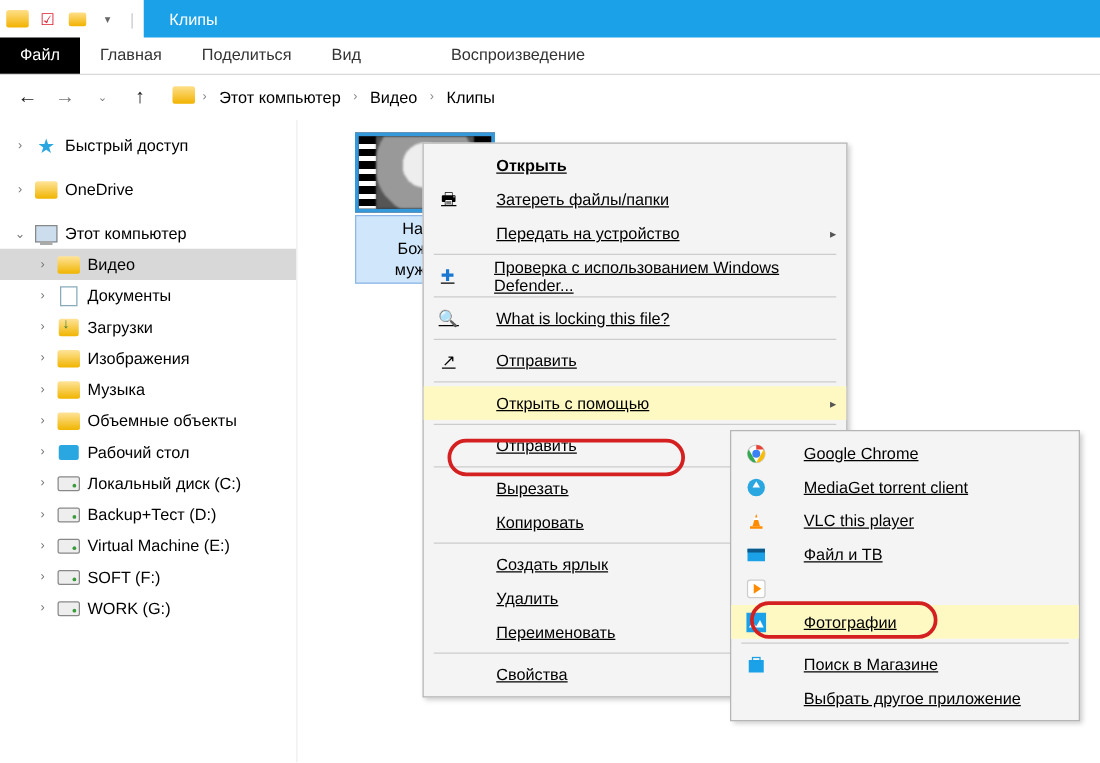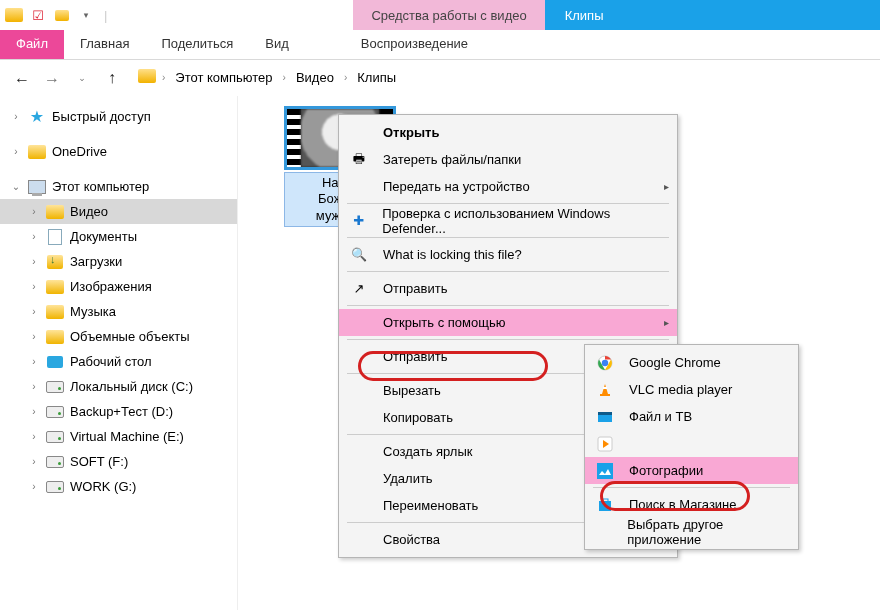--- a/index.html
+++ b/index.html
@@ -6,21 +6,21 @@
   body { width: 880px; height: 610px; overflow: hidden; background: #fff; font-size: 13px; color: #000; }
 
   .titlebar { height: 30px; background: #fff; display: flex; align-items: stretch; }
   .tb-left { display: flex; align-items: center; gap: 4px; padding: 0 4px; }
   .tb-icon { width: 20px; height: 20px; display: flex; align-items: center; justify-content: center; }
   .tb-context-tab { background: #f2b8d8; color: #444; display: flex; align-items: center; padding: 0 18px; margin-left: 238px; }
   .tb-title { background: #1aa1e8; color: #fff; display: flex; align-items: center; padding: 0 20px; flex: 1; }
 
   .ribbon { height: 30px; background: #fff; display: flex; align-items: stretch; border-bottom: 1px solid #d9d9d9; }
   .ribbon-tab { padding: 6px 16px; color: #333; cursor: default; }
-  .ribbon-tab.file { background: #ec4899; color: #fff; }
+  .ribbon-tab.file { background: #000000; color: #fff; }
   .ribbon-tab.context { margin-left: 40px; }
 
   .navbar { height: 36px; display: flex; align-items: center; gap: 6px; padding: 4px 10px; border-bottom: 1px solid transparent; }
   .nav-btn { width: 24px; height: 24px; color: #777; display: flex; align-items: center; justify-content: center; font-size: 16px; }
   .nav-btn.enabled { color: #222; }
   .breadcrumb { display: flex; align-items: center; gap: 6px; margin-left: 8px; }
   .bc-sep { color: #888; font-size: 10px; }
   .bc-item { padding: 2px 4px; }
   .folder-small { width: 18px; height: 14px; background: linear-gradient(#ffe08a,#f2b200); border-radius: 2px; display: inline-block; }
 
@@ -36,28 +36,28 @@
   .content { flex: 1; padding: 10px 10px; position: relative; }
   .file-item { width: 120px; text-align: center; }
   .file-item .thumb { width: 112px; height: 64px; border: 3px solid #3498db; background: #222; position: relative; overflow: hidden; }
   .film { position: absolute; top: 0; bottom: 0; width: 14px; background: repeating-linear-gradient(#000 0 6px,#fff 6px 10px); }
   .film.r { right: 0; }
   .thumb-inner { position:absolute; left:14px; right:14px; top:0; bottom:0; background: radial-gradient(circle at 50% 40%, #eee 0 18px, #999 18px 40px, #555 40px); filter: blur(1px);}
   .file-item .cap-box { background: #cfe6fb; border:1px solid #8cb7e6; margin-top:2px; padding:2px 4px; }
   .file-name { color: #000; line-height: 1.25; }
 
   .ctx { position: absolute; background: #f4f4f4; border: 1px solid #b5b5b5; box-shadow: 2px 2px 4px rgba(0,0,0,0.2); font-size: 13px; }
-  .ctx-item { display: flex; align-items: center; height: 27px; padding: 0 12px 0 10px; gap: 14px; position: relative; }
-  .ctx-item.hover { background: #f9a8d4; }
+  .ctx-item { display: flex; align-items: center; height: 27px; padding: 0 12px 0 10px; gap: 28px; position: relative; text-decoration: underline; }
+  .ctx-item.hover { background: #fef9c3; }
   .ctx-item.bold { font-weight: 600; }
   .ctx-item .mi-ico { width: 20px; height: 20px; display:flex; align-items:center; justify-content:center; }
   .ctx-item .submenu-arrow { position: absolute; right: 8px; font-size: 10px; color: #555; }
   .ctx-sep { height: 1px; background: #ccc; margin: 3px 8px; }
   .ctx1 { left: 100px; top: 18px; width: 340px; padding: 4px 0; }
-  .ctx2 { left: 346px; top: 248px; width: 215px; padding: 4px 0; }
+  .ctx2 { left: 346px; top: 248px; width: 280px; padding: 4px 0; }
 
   .red-oval { position:absolute; border:3px solid #d42020; border-radius: 16px; pointer-events:none; }
 
   
   .ico-folder { width:18px;height:14px;background:linear-gradient(#ffe499,#f0b400);border-radius:2px; }
   .ico-pc { width:18px;height:14px;border:1px solid #888;background:#cde; position:relative;}
   .ico-pc::after{content:"";position:absolute;left:3px;right:3px;bottom:-3px;height:3px;background:#aaa;}
   .ico-drive { width:18px;height:12px;border:1px solid #888;background:#eee;border-radius:2px;position:relative;}
   .ico-drive::after{content:"";position:absolute;right:2px;bottom:2px;width:3px;height:3px;background:#3a9b3a;border-radius:50%;}
   .ico-star { color:#2aa7e0; font-size:16px; }
@@ -74,21 +74,20 @@
     <span class="tb-icon">
         <span class="folder-small"></span>
       </span>
     <span class="tb-icon" style="color:#d23">☑</span>
     <span class="tb-icon">
         <span class="folder-small" style="width:14px;height:11px"></span>
       </span>
     <span class="tb-icon" style="font-size:9px;color:#666">▾</span>
     <span style="color:#ccc;margin:0 4px">|</span>
   </div>
-  <div class="tb-context-tab">Средства работы с видео</div>
   <div class="tb-title">Клипы</div>
 </div>
 
 <div class="ribbon">
   <div class="ribbon-tab file">Файл</div>
   <div class="ribbon-tab">Главная</div>
   <div class="ribbon-tab">Поделиться</div>
   <div class="ribbon-tab">Вид</div>
   <div class="ribbon-tab context">Воспроизведение</div>
 </div>
@@ -315,26 +314,35 @@
               <path d="M8 1a7 7 0 016 3.5H8z" fill="#ea4335"></path>
               <path d="M14 4.5L8 15a7 7 0 006-10.5z" fill="#fbbc05"></path>
               <path d="M2 4.5L8 15A7 7 0 012 4.5z" fill="#34a853"></path>
             </svg>
           </span>
         <span>Google Chrome</span>
       </div>
       <div class="ctx-item">
         <span class="mi-ico">
             <svg width="16" height="16">
+              <circle cx="8" cy="8" r="7" fill="#2aa7e0"></circle>
+              <path d="M8 3l3 5H5z" fill="#fff"></path>
+            </svg>
+          </span>
+        <span>MediaGet torrent client</span>
+      </div>
+      <div class="ctx-item">
+        <span class="mi-ico">
+            <svg width="16" height="16">
               <path d="M8 2l3 10H5z" fill="#ff8c00"></path>
               <rect x="3" y="12" width="10" height="2" fill="#ff8c00"></rect>
               <rect x="6" y="5" width="4" height="2" fill="#fff"></rect>
             </svg>
           </span>
-        <span>VLC media player</span>
+        <span>VLC this player</span>
       </div>
       <div class="ctx-item">
         <span class="mi-ico">
             <svg width="16" height="16">
               <rect x="1" y="3" width="14" height="10" fill="#1aa1e8"></rect>
               <rect x="1" y="3" width="14" height="3" fill="#0d5a8a"></rect>
             </svg>
           </span>
         <span>Файл и ТВ</span>
       </div>

